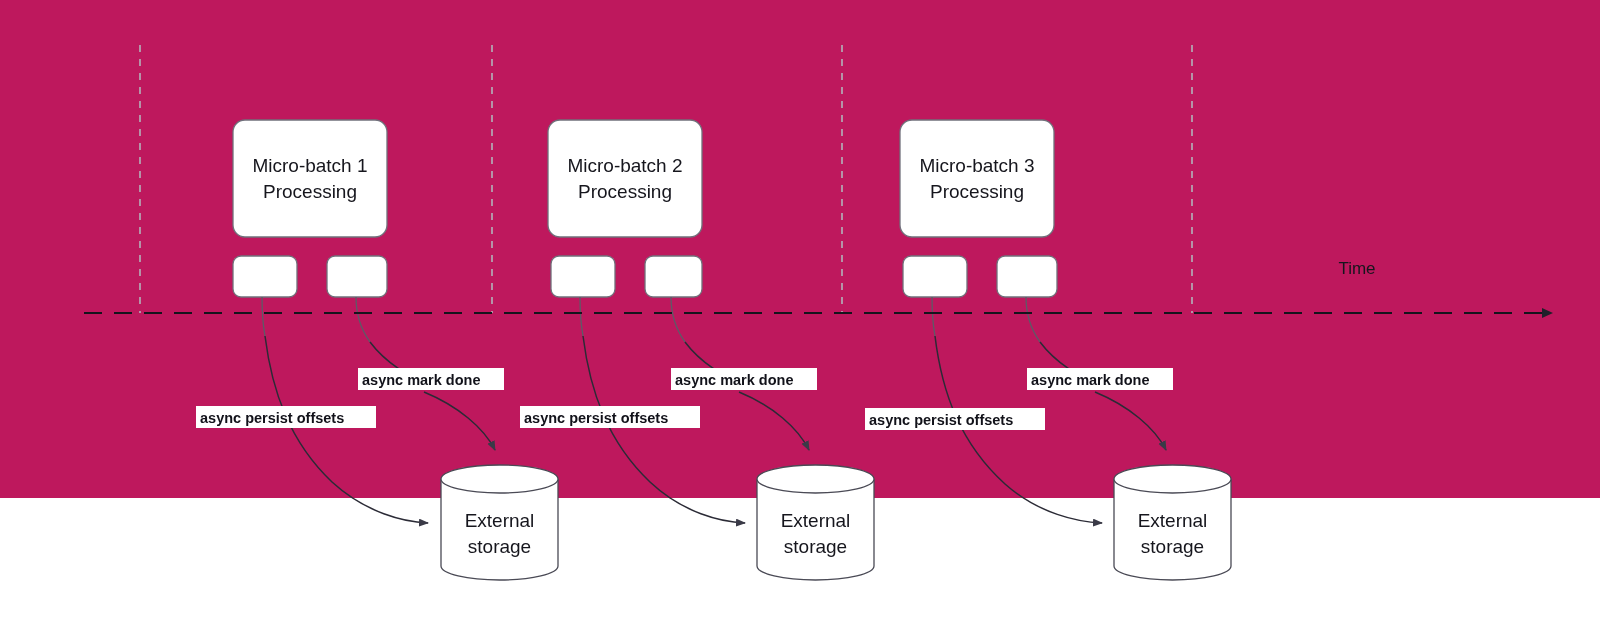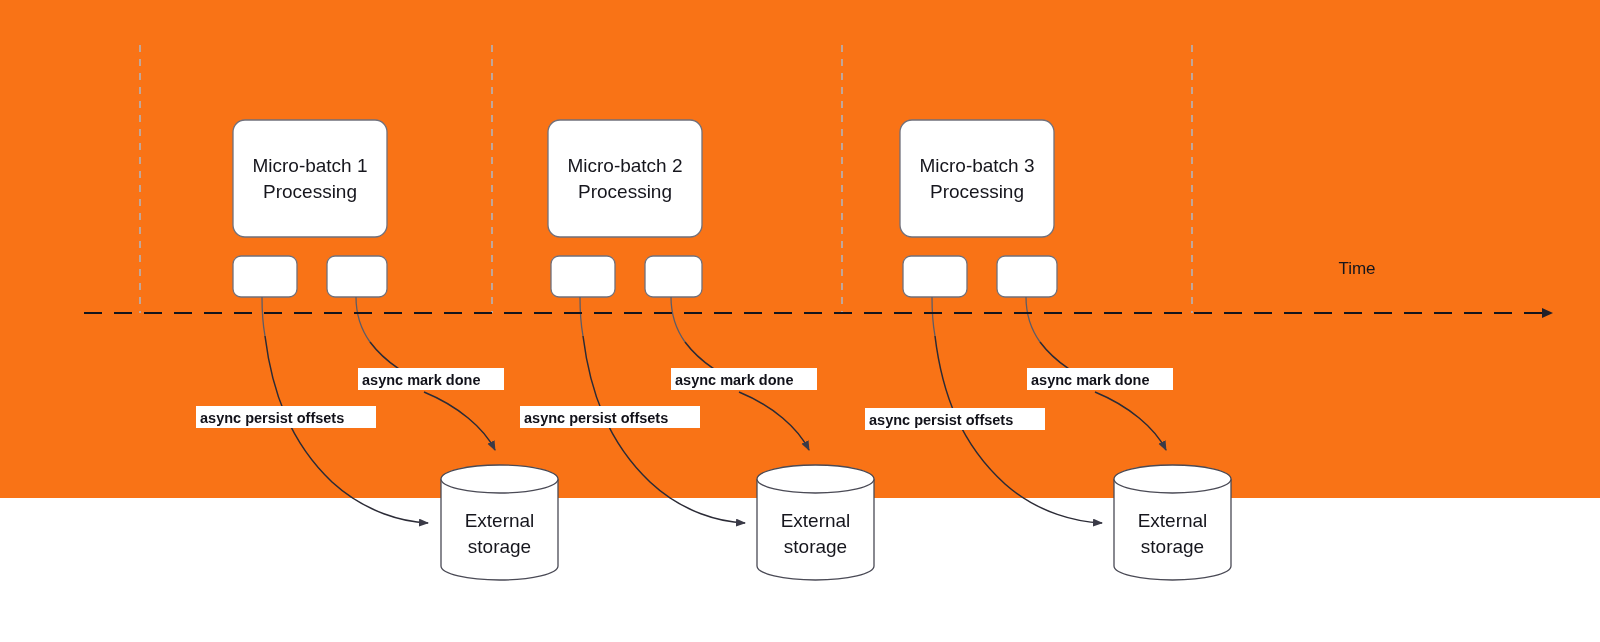--- a/index.html
+++ b/index.html
@@ -11,21 +11,21 @@
   body {
     width: 1600px;
     height: 642px;
     font-family: "Liberation Sans", sans-serif;
     overflow: hidden;
   }
   #diagram-root {
     position: relative;
     width: 1600px;
     height: 498px;
-    background: #f97316;
+    background: #be185d;
   }
   svg.canvas {
     position: absolute;
     top: 0;
     left: 0;
     width: 1600px;
     height: 642px;
     display: block;
   }
   .node-text {

